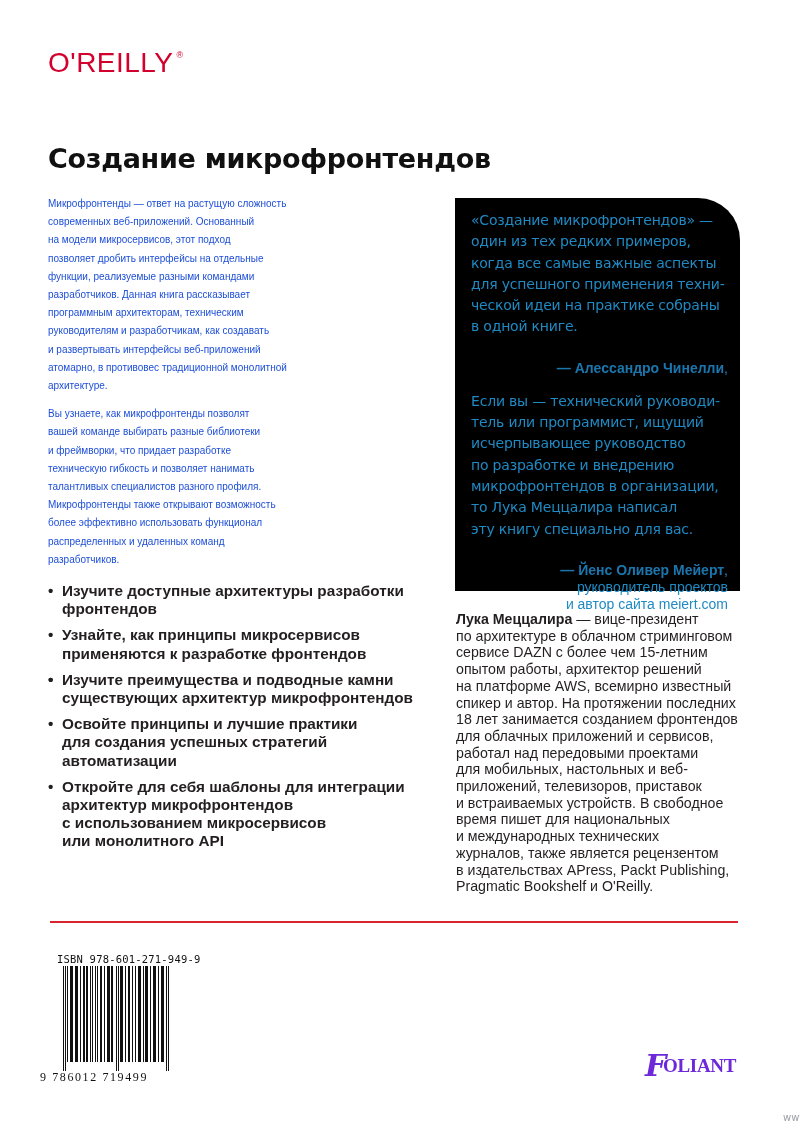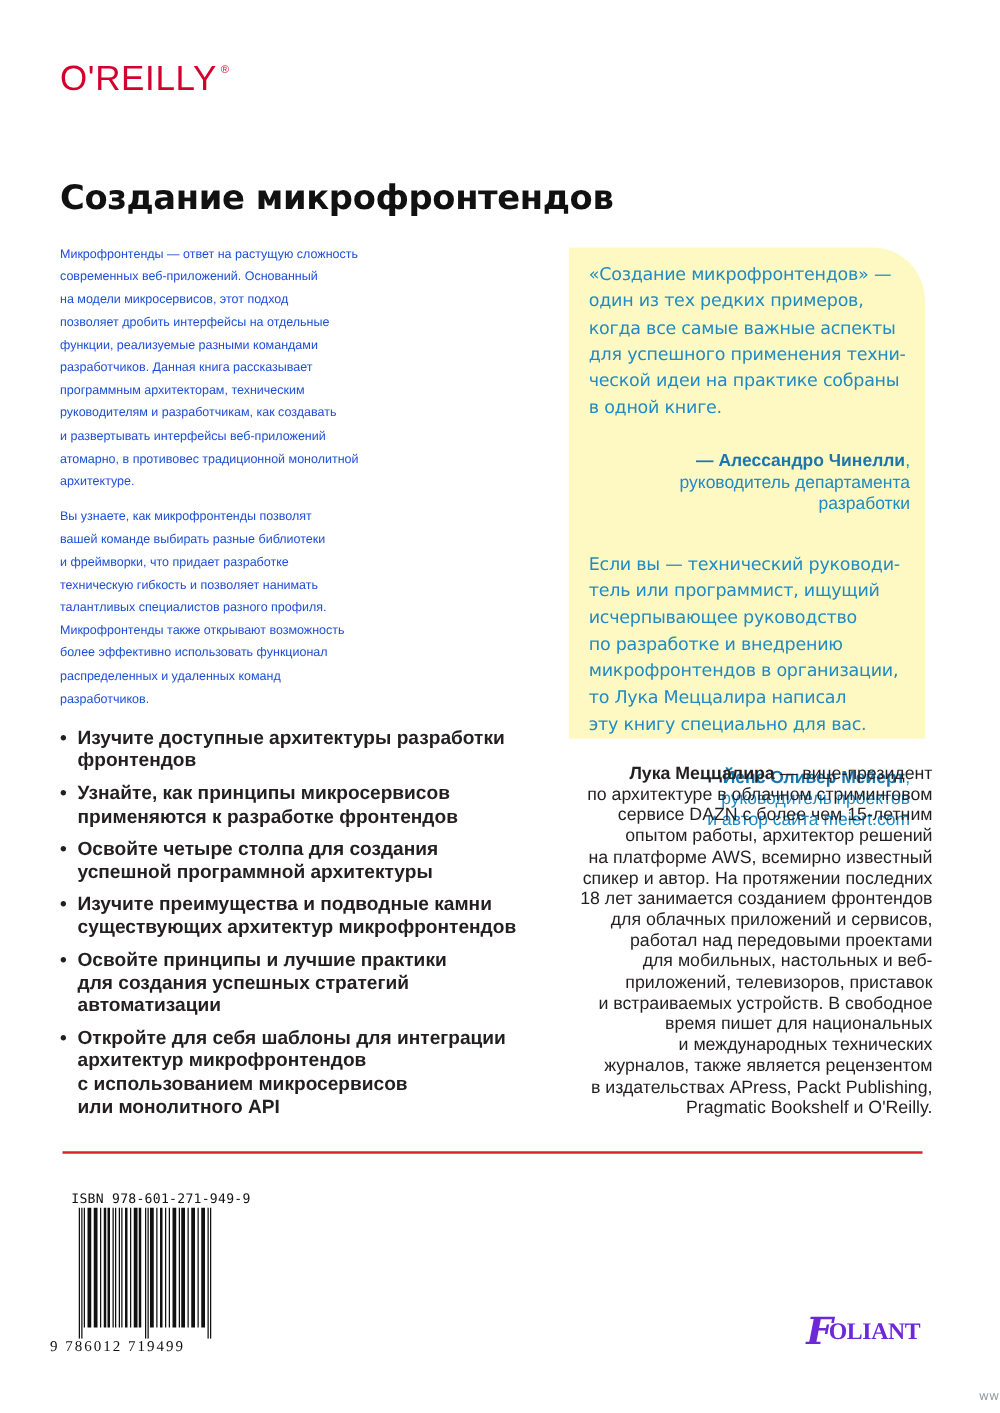--- a/index.html
+++ b/index.html
@@ -11,26 +11,26 @@
 
   .title { position: absolute; left: 48px; top: 143px; font-family: "DejaVu Sans", sans-serif; font-size: 27px; font-weight: bold; color: #111; letter-spacing: -0.3px; line-height: 1.2; }
 
   .left-col { position: absolute; left: 48px; top: 195px; width: 375px; }
   .desc p { font-size: 10px; line-height: 18.2px; color: #1d4ed8; margin-bottom: 10px; white-space: pre-line; }
 
   .bullets { position: absolute; left: 48px; top: 582px; width: 375px; list-style: none; }
   .bullets li { position: relative; padding-left: 14px; font-size: 15.3px; font-weight: bold; line-height: 18.2px; color: #231f20; margin-bottom: 8px; white-space: pre-line; }
   .bullets li .dot { position: absolute; left: 0; top: 0; }
 
-  .quote-box { position: absolute; left: 455px; top: 198px; width: 285px; height: 393px; background: #fef9c3; border-top-right-radius: 42px; padding: 12px 10px 0 16px; }
+  .quote-box { position: absolute; left: 455px; top: 198px; width: 285px; height: 393px; background: #000000; border-top-right-radius: 42px; padding: 12px 10px 0 16px; }
   .quote-text { font-family: "DejaVu Sans", sans-serif; font-size: 14px; line-height: 21.3px; color: #1f8ac3; white-space: pre-line; letter-spacing: -0.2px; }
   .quote-attr { text-align: right; font-size: 14px; line-height: 17px; color: #1f8ac3; margin-top: 5px; margin-bottom: 14px; padding-right: 2px; white-space: pre-line; }
   .quote-attr .name { font-weight: bold; color: #1b76ad; }
 
-  .author-bio { position: absolute; left: 456px; top: 611px; width: 290px; font-size: 14.2px; line-height: 16.7px; color: #231f20; white-space: pre-line; text-align: right; }
+  .author-bio { position: absolute; left: 456px; top: 611px; width: 290px; font-size: 14.2px; line-height: 16.7px; color: #231f20; white-space: pre-line; }
   .author-bio .name { font-weight: bold; }
 
   .divider { position: absolute; left: 50px; top: 921px; width: 688px; height: 2px; background: #d8242f; }
 
   .isbn-text { position: absolute; left: 57px; top: 953px; font-family: "DejaVu Sans Mono", monospace; font-size: 10.5px; color: #111; letter-spacing: 0.2px; }
   .barcode { position: absolute; left: 61px; top: 966px; width: 140px; height: 105px; }
   .barcode-digits { position: absolute; left: 40px; top: 1070px; font-family: Liberation Serif, serif; font-size: 12px; color: #111; letter-spacing: 1.6px; }
 
   .publisher-logo { position: absolute; left: 645px; top: 1044px; font-family: "Liberation Serif", serif; font-size: 19px; font-weight: bold; color: #6d28d9; letter-spacing: -0.3px; }
   .publisher-logo .f { font-size: 30px; font-style: italic; font-family: "DejaVu Serif", serif; position: relative; top: 4px; margin-right: -3px; }
@@ -66,44 +66,41 @@
 более эффективно использовать функционал
 распределенных и удаленных команд
 разработчиков.</p>
 </div>
 
 <ul class="bullets">
   <li><span class="dot">•</span><span>Изучите доступные архитектуры разработки
 фронтендов</span></li>
   <li><span class="dot">•</span><span>Узнайте, как принципы микросервисов
 применяются к разработке фронтендов</span></li>
-  <li><span class="dot">•</span><span>Освойте четыре столпа для создания
-успешной программной архитектуры</span></li>
+  <li><span class="dot">•</span></li>
   <li><span class="dot">•</span><span>Изучите преимущества и подводные камни
 существующих архитектур микрофронтендов</span></li>
   <li><span class="dot">•</span><span>Освойте принципы и лучшие практики
 для создания успешных стратегий
 автоматизации</span></li>
   <li><span class="dot">•</span><span>Откройте для себя шаблоны для интеграции
 архитектур микрофронтендов
 с использованием микросервисов
 или монолитного API</span></li>
 </ul>
 
 <aside class="quote-box">
   <div class="quote-text">«Создание микрофронтендов» —
 один из тех редких примеров,
 когда все самые важные аспекты
 для успешного применения техни-
 ческой идеи на практике собраны
 в одной книге.</div>
   <div class="quote-attr">
     <span class="name">— Алессандро Чинелли</span><span>,</span>
-    <div>руководитель департамента
-разработки</div>
   </div>
   <div class="quote-text">Если вы — технический руководи-
 тель или программист, ищущий
 исчерпывающее руководство
 по разработке и внедрению
 микрофронтендов в организации,
 то Лука Меццалира написал
 эту книгу специально для вас.</div>
   <div class="quote-attr">
     <span class="name">— Йенс Оливер Мейерт</span><span>,</span>

